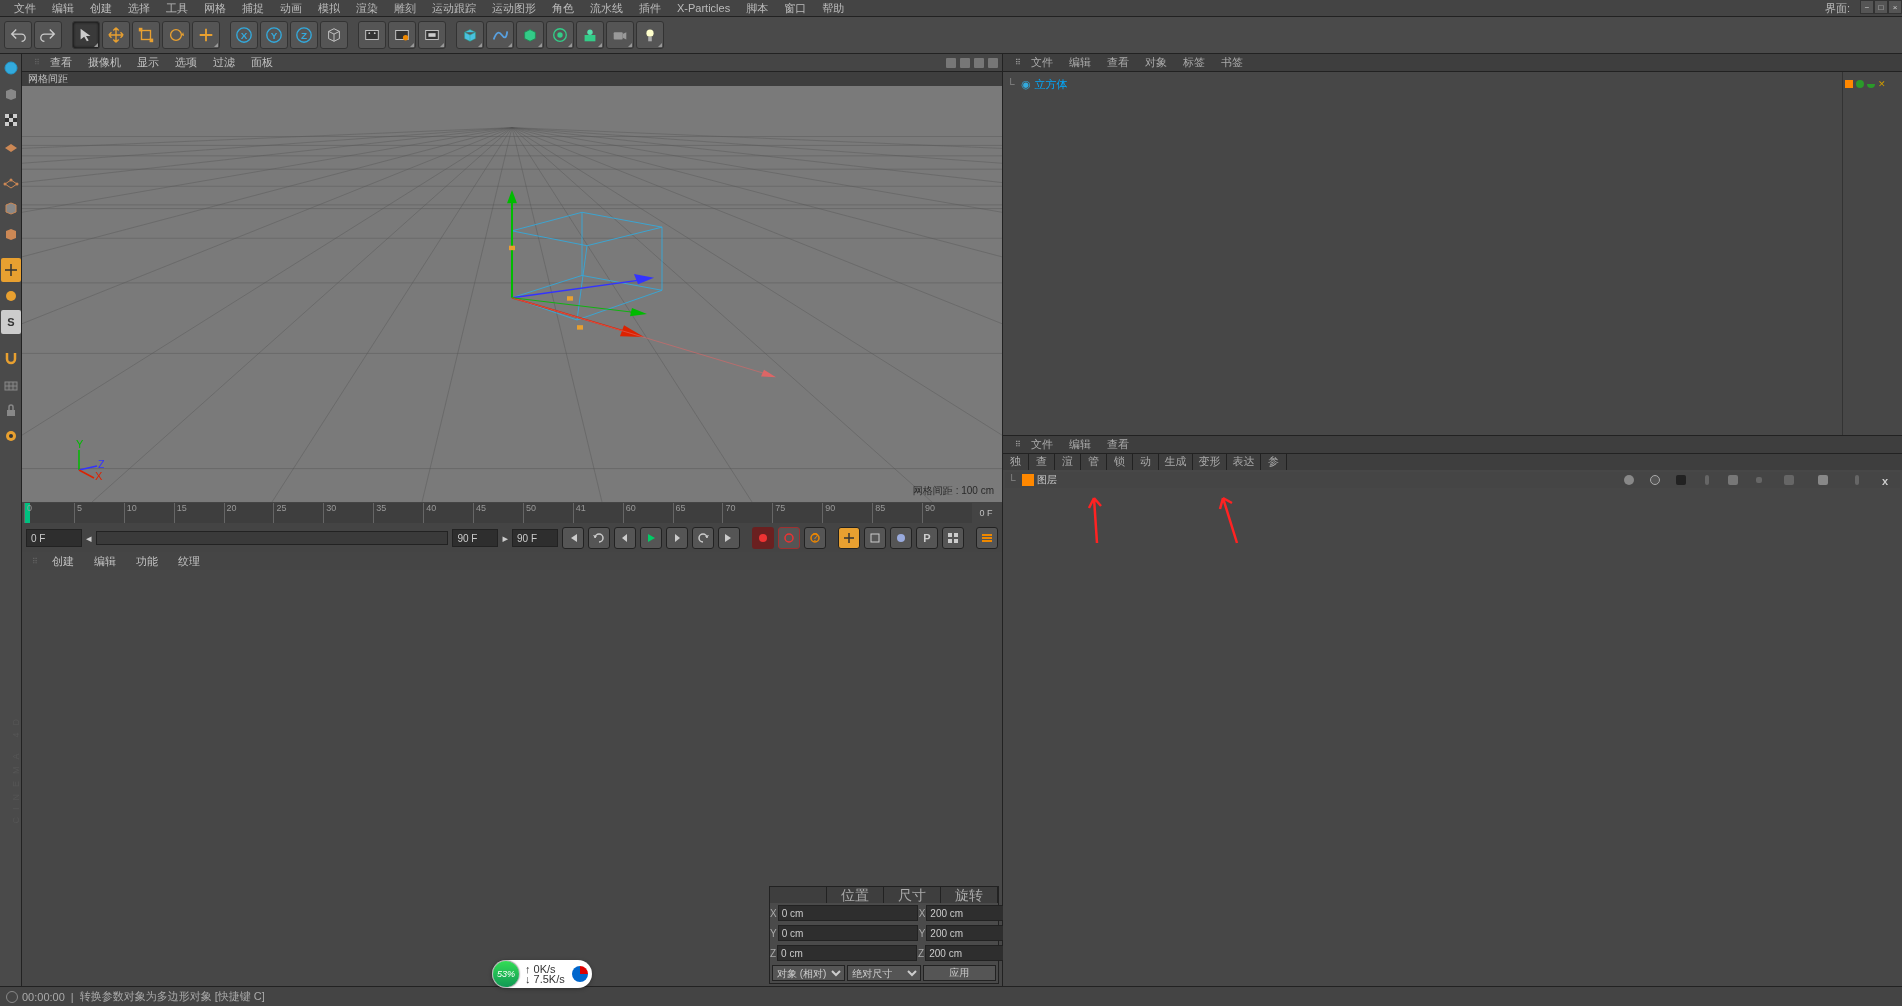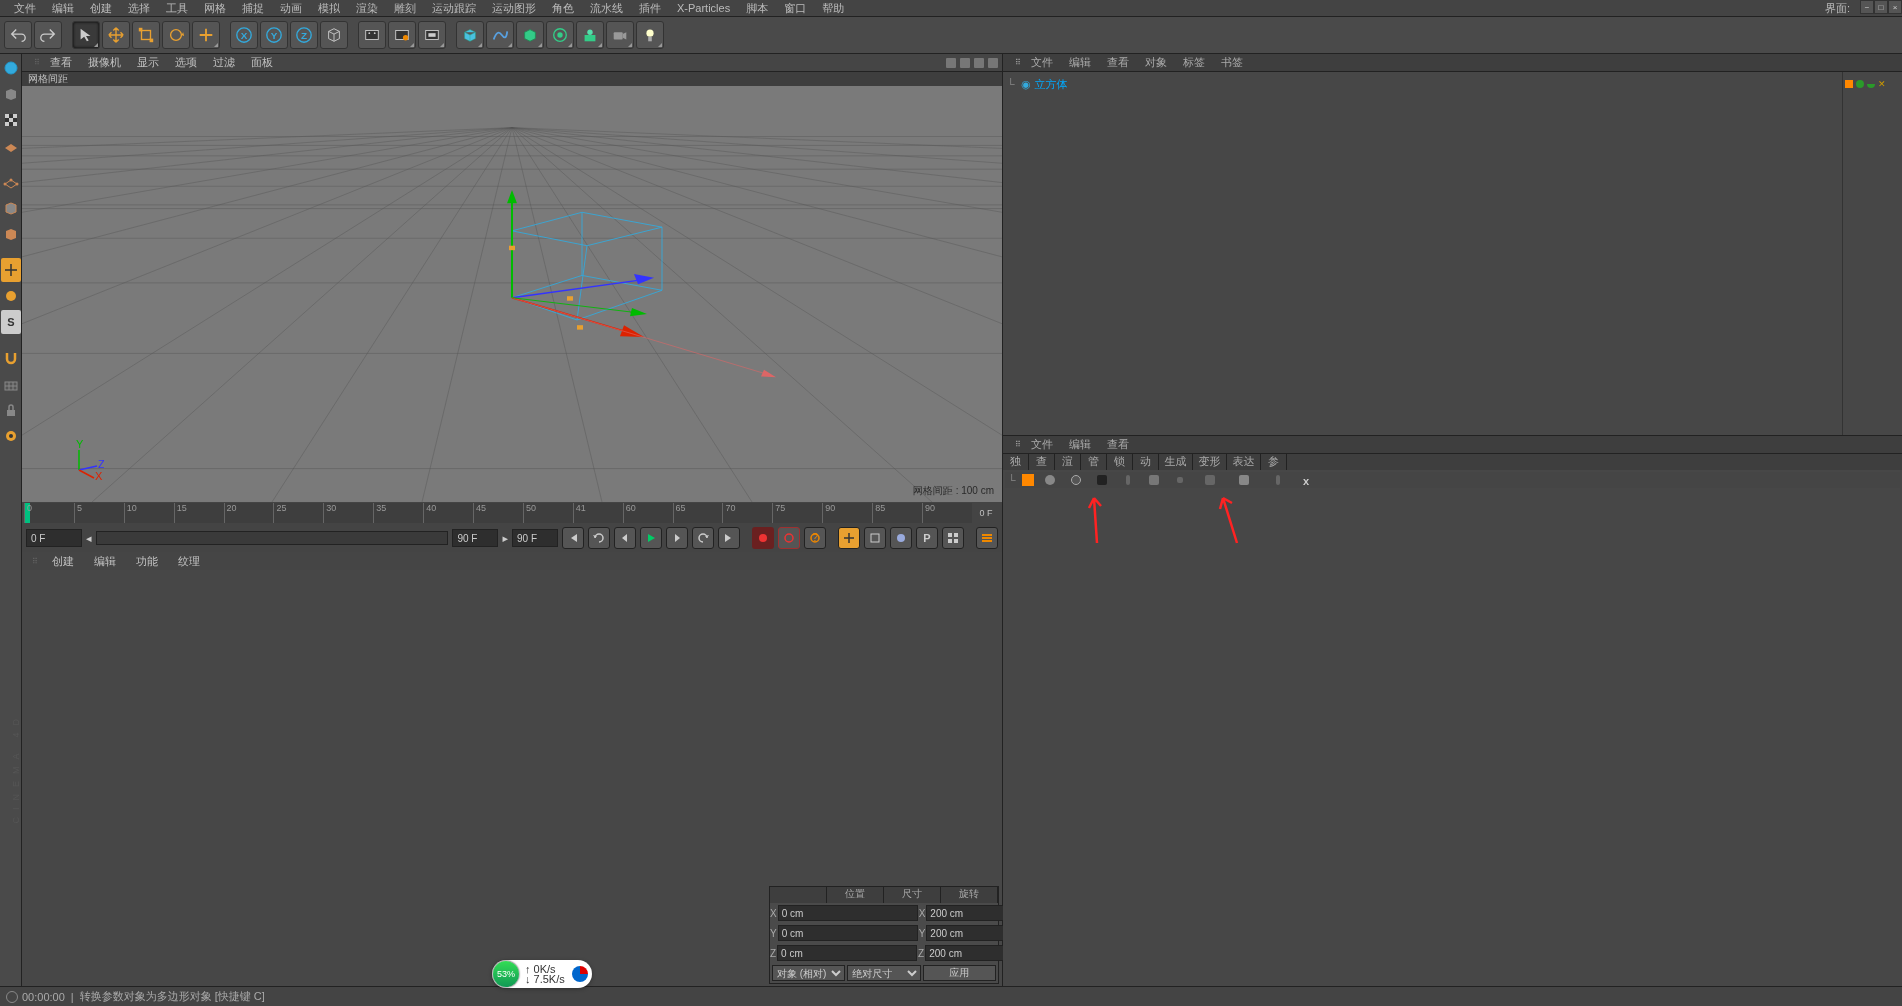--- a/index.html
+++ b/index.html
@@ -51,21 +51,21 @@
 .pbtn svg { width:12px; height:12px; fill:#ccc; }
 .rec { width:22px; height:22px; border-radius:3px; display:flex; align-items:center; justify-content:center; cursor:pointer; }
 .rec.red { background:#6a2020; }
 .rec.ring { border:1px solid #a03030; background:#555; }
 .coordbar { height:18px; background:#454545; display:flex; align-items:center; gap:0; font-size:10px; }
 .coordbar span { padding:0 10px; cursor:pointer; }
 
 
 .coord-panel { position:absolute; right:3px; bottom:60px; width:230px; background:#4a4a4a; border:1px solid #222; }
 .coord-head { display:flex; background:#3e3e3e; height:16px; }
-.coord-head div { flex:1; text-align:center; font-size:10px; color:#aaa; border-right:1px solid #222; }
+.coord-head div { flex:1; text-align:center; font-size:14px; color:#aaa; border-right:1px solid #222; }
 .coord-row { display:flex; height:20px; align-items:center; }
 .coord-row .lbl { width:14px; text-align:center; font-size:10px; color:#aaa; }
 .coord-row input { flex:1; background:#2e2e2e; color:#ccc; border:1px solid #222; height:16px; font-size:10px; padding:0 3px; margin:0 1px; }
 .coord-foot { display:flex; height:20px; gap:2px; padding:2px; }
 .coord-foot select, .coord-foot button { flex:1; background:#555; border:1px solid #222; color:#ccc; font-size:10px; height:16px; cursor:pointer; }
 
 
 .panel-tabbar { height:18px; background:#3e3e3e; display:flex; align-items:center; padding:0 4px; gap:0; font-size:10px; border-bottom:1px solid #222; }
 .panel-tabbar span { padding:0 8px; cursor:pointer; color:#aaa; }
 .obj-panel { flex:0 0 382px; background:#4a4a4a; border-bottom:1px solid #222; display:flex; flex-direction:column; }
@@ -95,21 +95,21 @@
 
 .arrow-ann { position:absolute; width:20px; height:60px; pointer-events:none; }
 .arrow-ann svg { overflow:visible; }
 
 
 .statusbar { position:absolute; bottom:0; left:0; right:0; height:20px; background:#444; display:flex; align-items:center; padding:0 6px; font-size:10px; color:#aaa; border-top:1px solid #222; }
 .statusbar .clock-ic { width:12px; height:12px; border:1px solid #888; border-radius:50%; margin-right:4px; }
 
 
 .netspd { position:absolute; left:492px; bottom:18px; width:100px; height:28px; background:#fff; border-radius:14px; display:flex; align-items:center; box-shadow:0 1px 4px rgba(0,0,0,.3); z-index:100; }
-.netspd .ball { width:26px; height:26px; border-radius:50%; background:linear-gradient(#3d5,#195); color:#fff; font-size:9px; display:flex; align-items:center; justify-content:center; margin-left:1px; box-shadow:0 0 2px #000; }
+.netspd .ball { width:26px; height:26px; border-radius:50%; background:linear-gradient(#3d5,#195); color:#fff; font-size:9px; display:flex; align-items:center; justify-content:center; margin-left:1px; box-shadow:0 0 2px #000;font-style:italic; }
 .netspd .txt { font-size:8px; color:#333; margin-left:6px; line-height:10px; }
 .netspd .pie { width:16px; height:16px; border-radius:50%; background:conic-gradient(#d00 0 90deg,#06c 90deg 360deg); margin-left:auto; margin-right:4px; }
 
 .grip { width:8px; color:#666; font-size:8px; letter-spacing:-2px; padding:0 3px; }
 
 .window-ctrls { position:absolute; top:0; right:0; display:flex; gap:0; }
 .window-ctrls div { width:14px; height:14px; background:#555; border:1px solid #333; font-size:8px; display:flex; align-items:center; justify-content:center; cursor:pointer; color:#ccc; }
 
 .cinema4d-label { position:absolute; left:2px; top:50%; transform:rotate(-90deg) translateX(-40%); transform-origin:left center; font-size:9px; letter-spacing:7px; color:#555; }
 </style>
@@ -695,20 +695,21 @@
         <div class="iconcol">动画</div>
         <div class="iconcol" style="width:34px">生成器</div>
         <div class="iconcol" style="width:34px">变形器</div>
         <div class="iconcol" style="width:34px">表达式</div>
         <div class="iconcol">参考</div>
       </div>
       <div class="layer-body">
         <div class="layer-row">
           <div class="exp">└</div>
           <div class="sw"></div>
+          <div class="nm">图层</div>
           <div class="cell">
               <i style="background:#888;border-radius:50%"></i>
             </div>
           <div class="cell">
               <i style="background:#555;border-radius:50%;border:1px solid #aaa"></i>
             </div>
           <div class="cell">
               <i style="background:#222"></i>
             </div>
           <div class="cell">

